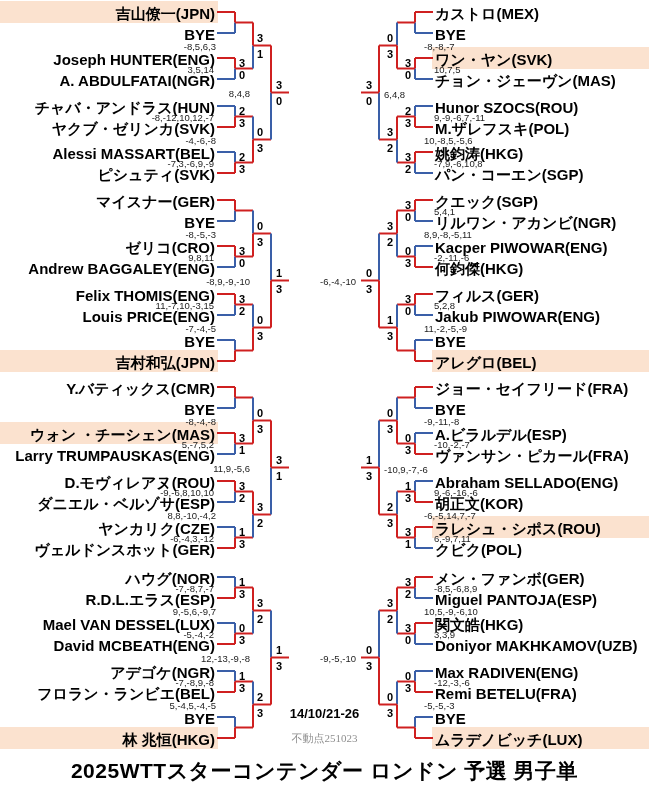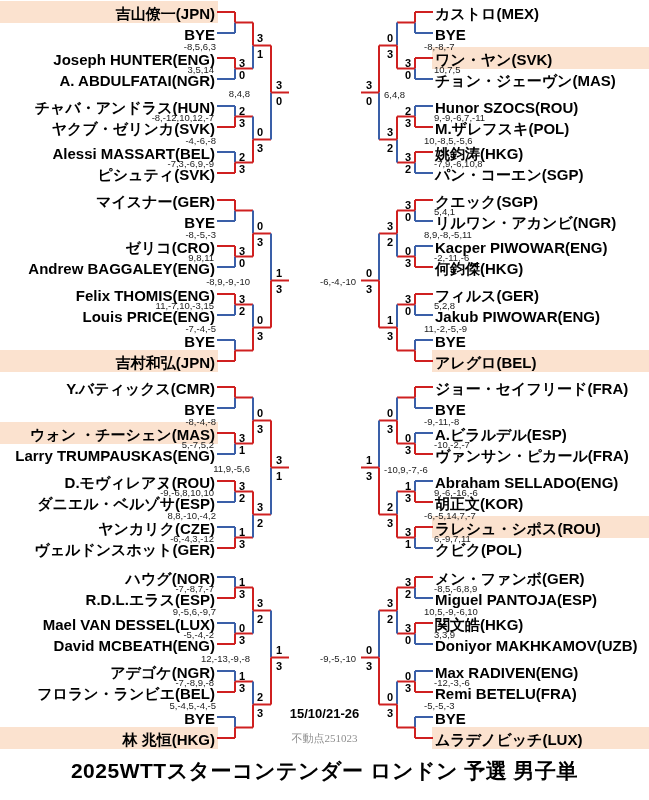--- a/index.html
+++ b/index.html
@@ -455,16 +455,16 @@
       <text x="393" y="696.5" font-size="11" text-anchor="end" fill="#000000" font-weight="bold" dominant-baseline="central">0</text>
       <text x="393" y="712.5" font-size="11" text-anchor="end" fill="#000000" font-weight="bold" dominant-baseline="central">3</text>
       <text x="424" y="705.5" font-size="9.5" text-anchor="start" fill="#222222" font-weight="normal" dominant-baseline="central">-5,-5,-3</text>
       <line x1="379" y1="610.5" x2="379" y2="657.5" stroke="#3a5fa8" stroke-width="2"></line>
       <line x1="379" y1="657.5" x2="379" y2="704.5" stroke="#cf2020" stroke-width="2"></line>
       <line x1="379" y1="657.5" x2="361" y2="657.5" stroke="#cf2020" stroke-width="2"></line>
       <text x="372" y="649.5" font-size="11" text-anchor="end" fill="#000000" font-weight="bold" dominant-baseline="central">0</text>
       <text x="372" y="665.5" font-size="11" text-anchor="end" fill="#000000" font-weight="bold" dominant-baseline="central">3</text>
       <text x="356" y="658.5" font-size="9.5" text-anchor="end" fill="#222222" font-weight="normal" dominant-baseline="central">-9,-5,-10</text>
     </svg>
-  <div class="center-label date">15/10/21-26</div>
+  <div class="center-label date">14/10/21-26</div>
   <div class="center-label wm">不動点251023</div>
   <div class="center-label title">2025WTTスターコンテンダー ロンドン 予選 男子単</div>
 </div>
 
 </body></html>

